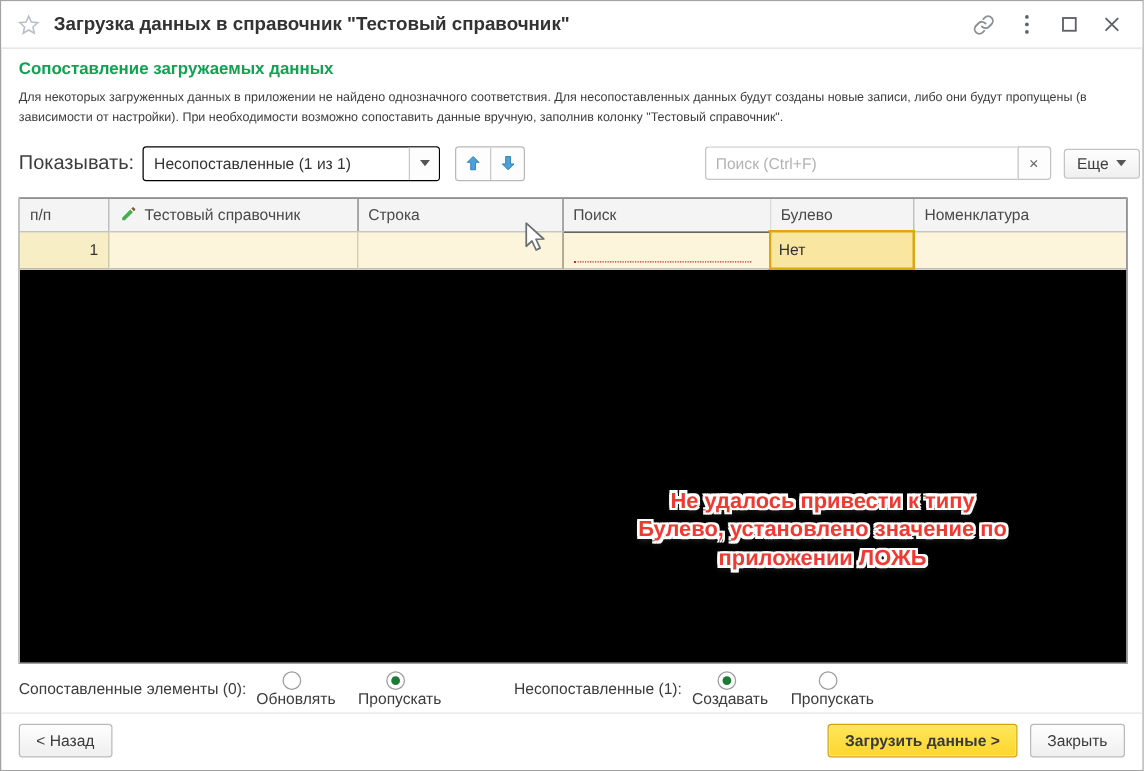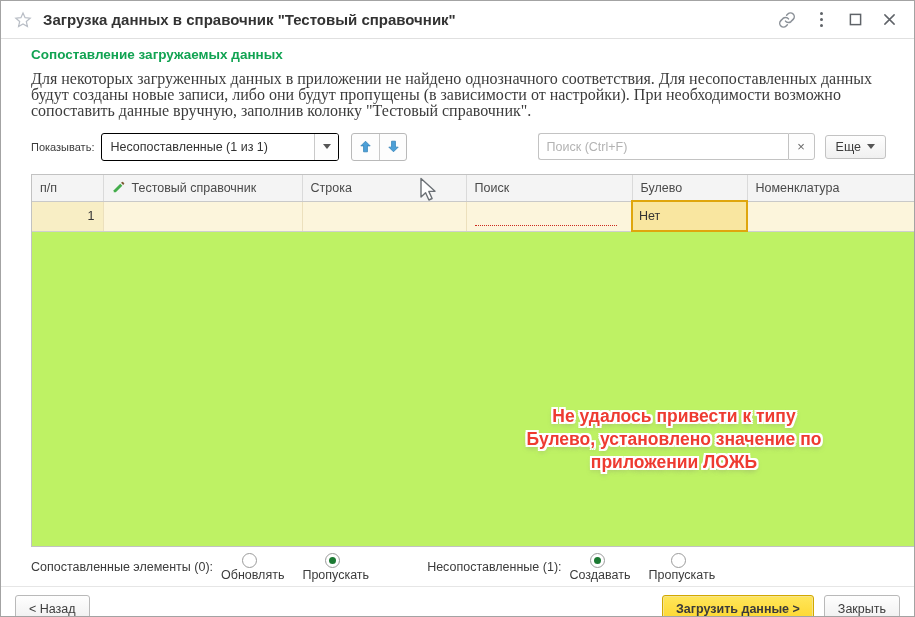--- a/index.html
+++ b/index.html
@@ -13,26 +13,26 @@
     height:38px; display:flex; align-items:center; padding:0 12px 0 12px;
     border-bottom:1px solid #e0e0e0; background:#fff;
   }
   .star { width:20px; height:20px; margin-right:10px; flex:0 0 auto; cursor:pointer; }
   .title { font-size:15px; font-weight:bold; color:#333; white-space:nowrap; overflow:hidden; }
   .titlebar-spacer { flex:1; }
   .tb-btn { width:26px; height:26px; display:flex; align-items:center; justify-content:center; margin-left:8px; cursor:pointer; }
   .kebab { display:flex; flex-direction:column; gap:3px; }
   .kebab i { width:3px; height:3px; border-radius:50%; background:#5f6368; display:block; }
   
-  .content { padding:8px 28px 0 14px;margin-left:16px; }
+  .content { padding:8px 2px 0 14px; }
   h2.section-title { font-size:13.5px; font-weight:bold; color:#11a352; margin:0 0 9px 0; }
-  p.description { font-size:16px; line-height:16px; color:#3c3c3c; margin:0 0 13px 0; width:872px;font-family:Liberation Serif, serif; }
+  p.description { font-size:10px; line-height:16px; color:#3c3c3c; margin:0 0 13px 0; width:872px; }
   
   .toolbar { display:flex; align-items:center; margin-bottom:13px; height:29px; }
-  .show-label { font-size:11px; color:#3c3c3c; margin-right:7px; }
+  .show-label { font-size:16px; color:#3c3c3c; margin-right:7px; }
   .combobox { display:flex; height:28px; border:1px solid #000000; border-radius:3px; background:#fff; overflow:hidden; }
   .combo-value { width:212px; padding:0 8px; font-size:12.5px; color:#333; display:flex; align-items:center; cursor:pointer; }
   .combo-drop { width:24px; border-left:1px solid #c9c9c9; display:flex; align-items:center; justify-content:center; cursor:pointer; background:#fdfdfd; }
   .tri-down { width:0; height:0; border-left:4px solid transparent; border-right:4px solid transparent; border-top:5px solid #555; }
   .arrow-group { display:flex; margin-left:12px; border:1px solid #b9b9b9; border-radius:3px; overflow:hidden; background:#fdfdfd; }
   .arrow-btn { width:27px; height:26px; display:flex; align-items:center; justify-content:center; cursor:pointer; }
   .arrow-btn + .arrow-btn { border-left:1px solid #c9c9c9; }
   .toolbar-spacer { flex:1; }
   .searchbox { display:flex; height:27px; }
   .search-input {
@@ -45,21 +45,21 @@
     width:27px; height:27px; border:1px solid #c3c3c3; border-radius:0 3px 3px 0;
     background:#fdfdfd; display:flex; align-items:center; justify-content:center;
     font-size:13px; color:#666; cursor:pointer;
   }
   .more-btn {
     margin-left:10px; height:24px; padding:0 10px; border:1px solid #c3c3c3; border-radius:3px;
     background:linear-gradient(#fefefe,#f0f0f0); font-size:12.5px; color:#3c3c3c;
     display:flex; align-items:center; gap:6px; cursor:pointer;
   }
   
-  .table-area { position:relative; width:887px; height:373px; border:1px solid #c2c2c2; background:#bef264; overflow:hidden; }
+  .table-area { position:relative; width:887px; height:373px; border:1px solid #c2c2c2; background:#000000; overflow:hidden; }
   table.grid { border-collapse:collapse; width:100%; table-layout:fixed; }
   .grid th {
     background:#f4f4f4; font-size:12.5px; font-weight:normal; color:#4a4a4a;
     text-align:left; height:26px; padding:0 8px; border-right:1px solid #dadada;
     border-bottom:1px solid #c9c9c9; white-space:nowrap; overflow:hidden; cursor:pointer;
   }
   .grid th:last-child { border-right:none; }
   .grid td {
     background:#fcf5dc; font-size:12.5px; color:#333; height:30px; padding:0 8px;
     border-right:1px solid #ece0bd; border-bottom:1px solid #cfcfcf; cursor:pointer;

